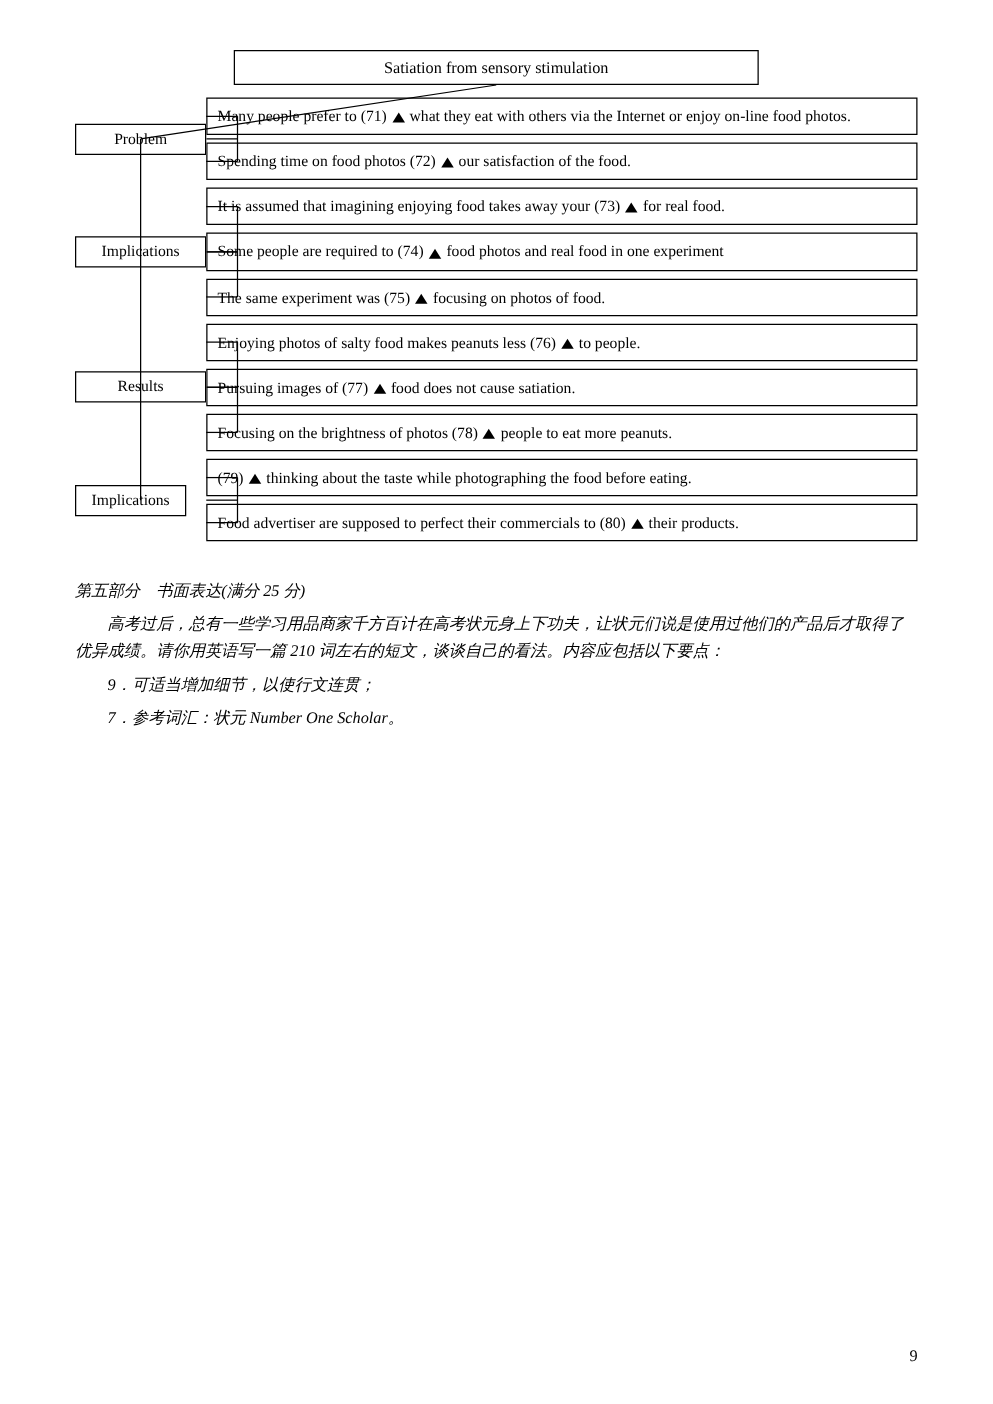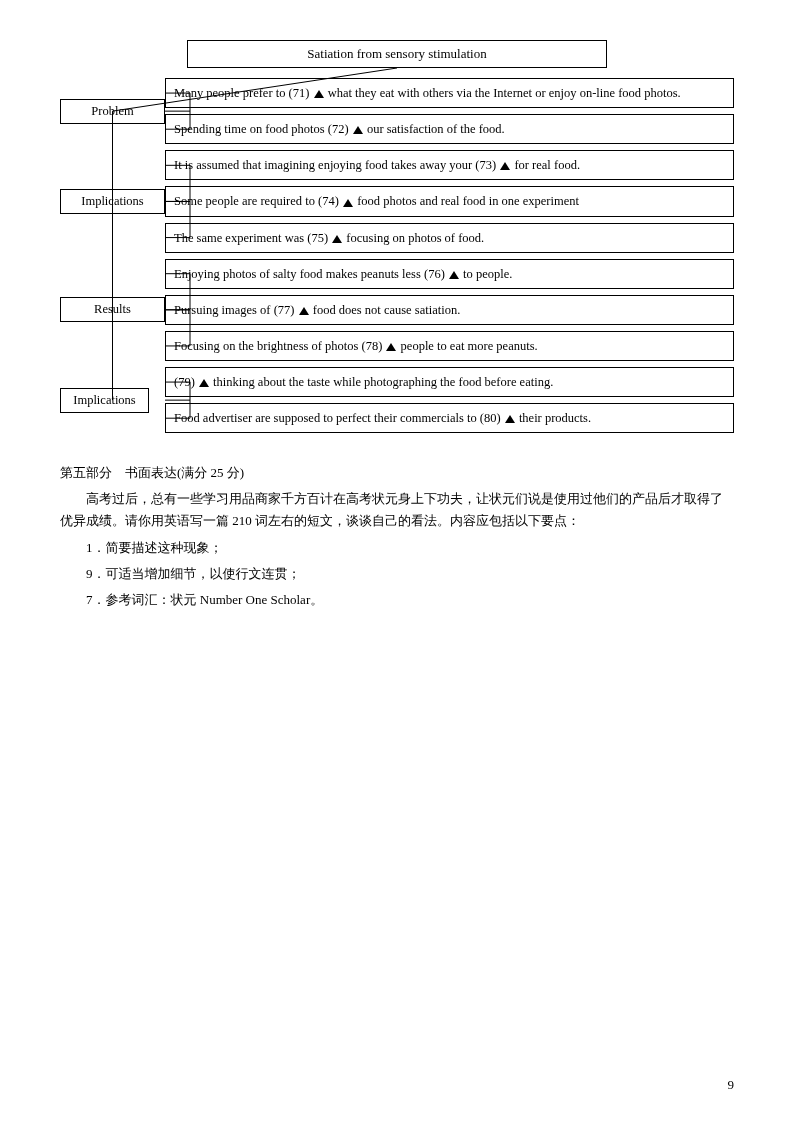--- a/index.html
+++ b/index.html
@@ -77,20 +77,21 @@
     
     .section-text {
       margin-top: 18px;
       font-size: 13px;
       line-height: 1.7;
     }
 
     .section-text p {
       margin-bottom: 4px;
       text-indent: 2em;
+      font-style: italic;
     }
 
     .section-text .no-indent {
       text-indent: 0;
     }
 
     .section-text .indent-list {
       text-indent: 2em;
     }
 
@@ -190,19 +191,18 @@
     </div>
   <svg style="position: absolute; top: 0px; left: 0px; width: 100%; height: 100%; pointer-events: none;">
         <line x1="337" y1="28" x2="52.5" y2="71.125" stroke="#000" stroke-width="1"></line>
 <line x1="52.5" y1="71.125" x2="52.5" y2="360.125" stroke="#000" stroke-width="1"></line>
       </svg>
     </div>
 
   <div class="section-text">
     <p class="no-indent">第五部分　书面表达(满分 25 分)</p>
     <p>高考过后，总有一些学习用品商家千方百计在高考状元身上下功夫，让状元们说是使用过他们的产品后才取得了优异成绩。请你用英语写一篇 210 词左右的短文，谈谈自己的看法。内容应包括以下要点：</p>
-    <p class="no-indent indent-list">1．简要描述这种现象；</p>
     <p class="no-indent indent-list">9．可适当增加细节，以使行文连贯；</p>
     <p class="no-indent indent-list">7．参考词汇：状元 Number One Scholar。</p>
   </div>
 
   <div class="page-number">9</div>
 </div>
 
 </body></html>

